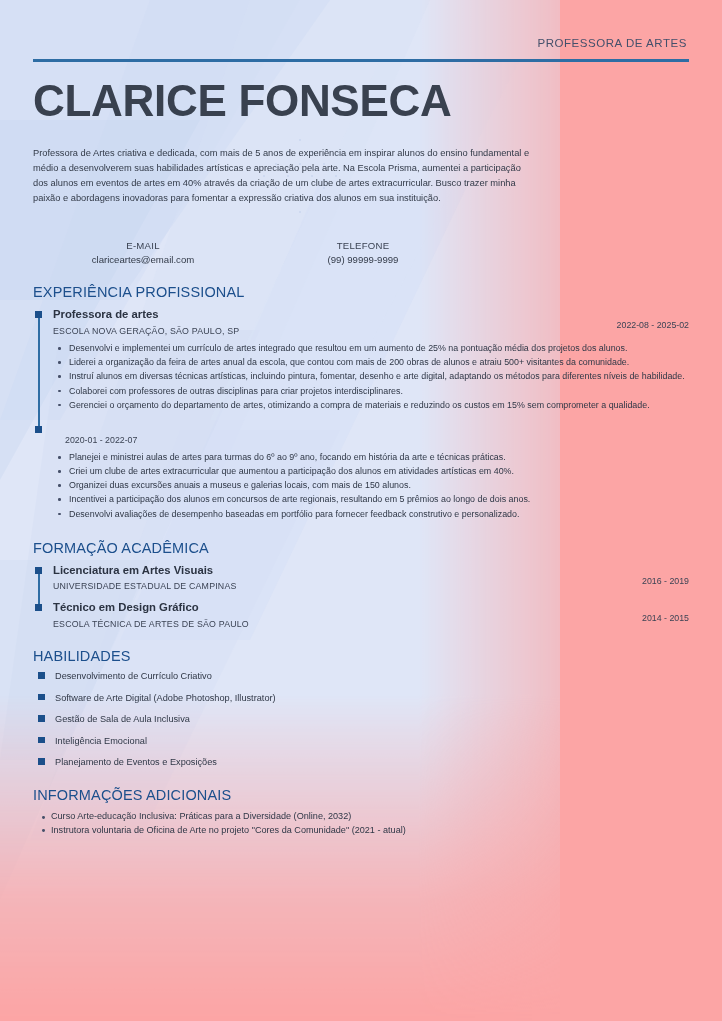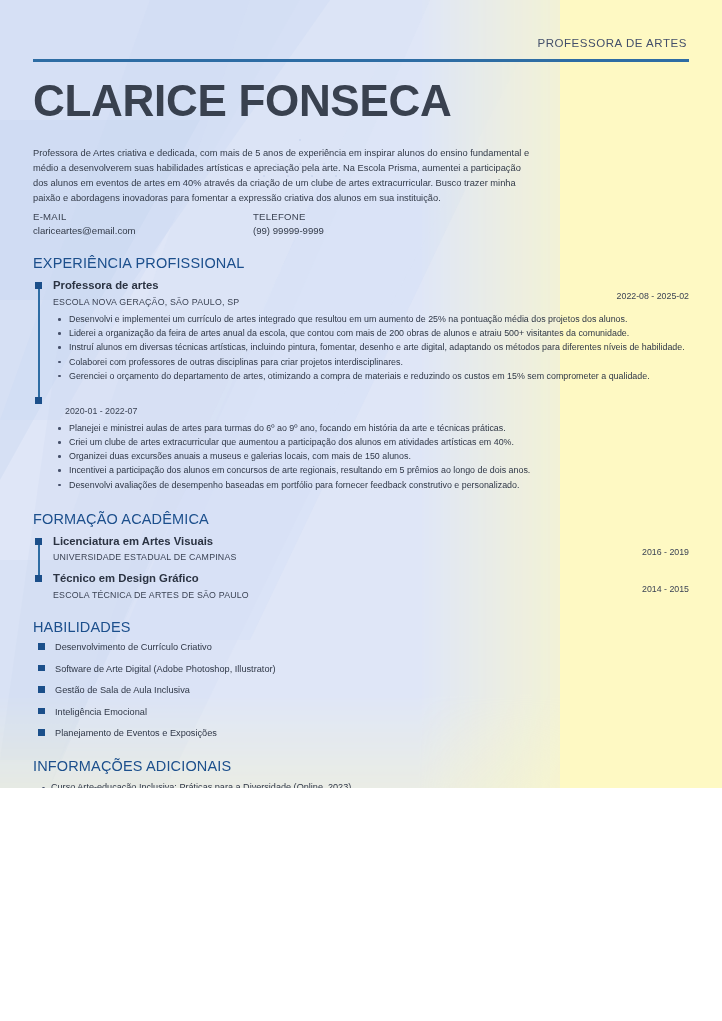--- a/index.html
+++ b/index.html
@@ -7,22 +7,22 @@
     padding: 0;
     background: #ffffff;
   }
   body {
     font-family: "Liberation Sans", sans-serif;
     -webkit-font-smoothing: antialiased;
   }
   .page {
     position: relative;
     width: 722px;
-    height: 788px;
-    background: #fef9c3;
+    height: 1021px;
+    background: #fca5a5;
     overflow: hidden;
   }
 
   
   .bg-wrap {
     position: absolute;
     left: 0; top: 0;
     width: 722px;
     height: 1021px;
     pointer-events: none;
@@ -66,22 +66,23 @@
   .summary {
     margin-top: 22px;
     width: 498px;
     font-size: 9.3px;
     line-height: 1.62;
     color: #323a48;
     text-align: left;
   }
 
   .contact {
-    margin-top: 5px;
+    margin-top: 34px;
     display: flex;
+    text-align: center;
   }
   .contact-col { width: 220px; }
   .contact-label {
     font-size: 9.6px;
     color: #3a4252;
     letter-spacing: 0.25px;
     margin-bottom: 3px;
   }
   .contact-value {
     font-size: 9.6px;
@@ -382,19 +383,19 @@
           <li>Software de Arte Digital (Adobe Photoshop, Illustrator)</li>
           <li>Gestão de Sala de Aula Inclusiva</li>
           <li>Inteligência Emocional</li>
           <li>Planejamento de Eventos e Exposições</li>
         </ul>
     </div>
 
     <div class="section">
       <div class="section-title">INFORMAÇÕES ADICIONAIS</div>
       <ul class="info" id="info-list">
-          <li>Curso Arte-educação Inclusiva: Práticas para a Diversidade (Online, 2023)</li>
+          <li>Curso Arte-educação Inclusiva: Práticas para a Diversidade (Online, 2032)</li>
           <li>Instrutora voluntaria de Oficina de Arte no projeto "Cores da Comunidade" (2021 - atual)</li>
         </ul>
     </div>
 
   </div>
 </div>
 
 </body></html>

